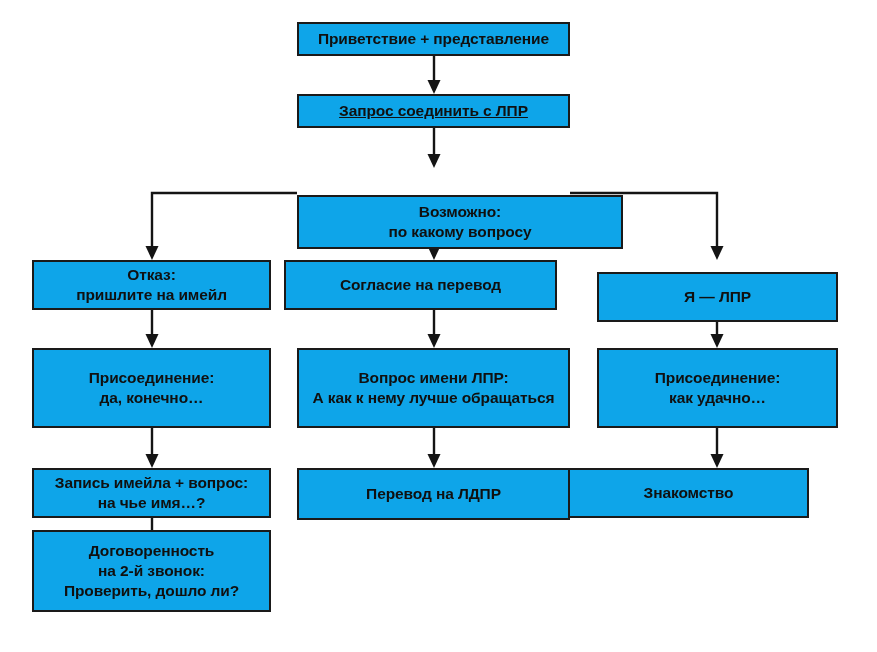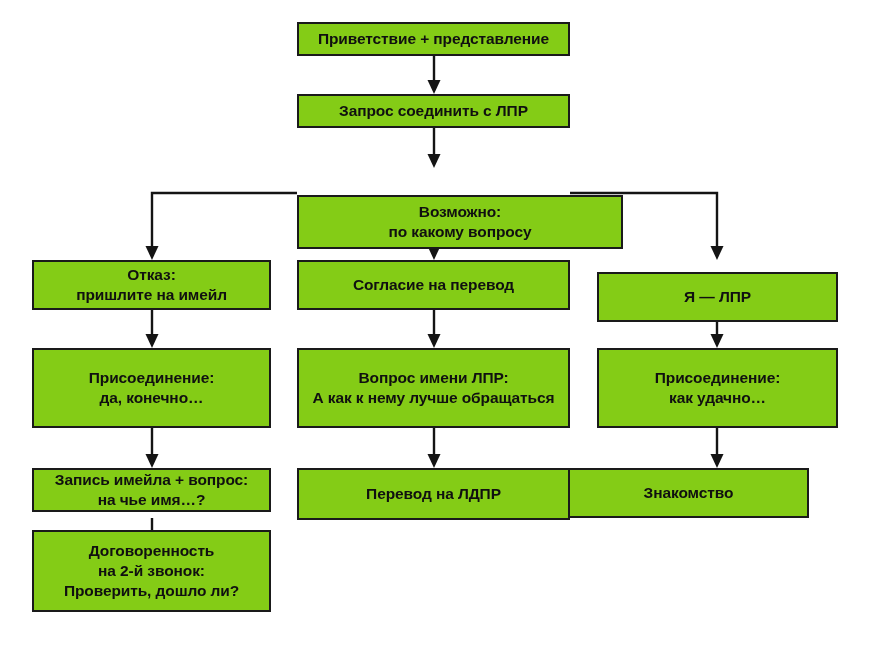--- a/index.html
+++ b/index.html
@@ -12,21 +12,21 @@
     width: 877px;
     height: 652px;
     background: #ffffff;
     font-family: "Liberation Sans", sans-serif;
     overflow: hidden;
   }
   .node {
     position: absolute;
     box-sizing: border-box;
     border: 2.5px solid #1a1a1a;
-    background: #84cc16;
+    background: #0ea5e9;
     display: flex;
     align-items: center;
     justify-content: center;
     text-align: center;
     font-size: 15.5px;
     font-weight: bold;
     color: #101010;
     line-height: 1.28;
     letter-spacing: -0.1px;
     padding: 2px 6px;
@@ -118,54 +118,54 @@
     <g>
       <line x1="152" y1="518" x2="152" y2="540"></line>
       <polygon points="152,550 145.5,536 158.5,536"></polygon>
     </g>
   </svg>
 
   <div class="node" style="left:297px; top:22px; width:273px; height:34px;">
     <span class="lines">Приветствие + представление</span>
   </div>
 
-  <div class="node" style="left:297px; top:94px; width:273px; height:34px;">
+  <div class="node" style="left:297px; top:94px; width:273px; height:34px;text-decoration:underline;">
     <span class="lines">Запрос соединить с ЛПР</span>
   </div>
 
   <div class="node" style="left:297px; top:170px; width:326px; height:54px;margin-top:25px;">
     <span class="lines">Возможно:
 по какому вопросу</span>
   </div>
 
   <div class="node" style="left:32px; top:260px; width:239px; height:50px;">
     <span class="lines">Отказ:
 пришлите на имейл</span>
   </div>
-  <div class="node" style="left:297px; top:260px; width:273px; height:50px;">
+  <div class="node" style="left:284px; top:260px; width:273px; height:50px;">
     <span class="lines">Согласие на перевод</span>
   </div>
   <div class="node" style="left:597px; top:272px; width:241px; height:50px;">
     <span class="lines">Я — ЛПР</span>
   </div>
 
   <div class="node" style="left:32px; top:348px; width:239px; height:80px;">
     <span class="lines">Присоединение:
 да, конечно…</span>
   </div>
   <div class="node" style="left:297px; top:348px; width:273px; height:80px;">
     <span class="lines">Вопрос имени ЛПР:
 А как к нему лучше обращаться</span>
   </div>
   <div class="node" style="left:597px; top:348px; width:241px; height:80px;">
     <span class="lines">Присоединение:
 как удачно…</span>
   </div>
 
-  <div class="node" style="left:32px; top:468px; width:239px; height:44px;">
+  <div class="node" style="left:32px; top:468px; width:239px; height:50px;">
     <span class="lines">Запись имейла + вопрос:
 на чье имя…?</span>
   </div>
   <div class="node" style="left:297px; top:468px; width:273px; height:52px;">
     <span class="lines">Перевод на ЛДПР</span>
   </div>
   <div class="node" style="left:568px; top:468px; width:241px; height:50px;">
     <span class="lines">Знакомство</span>
   </div>
 

